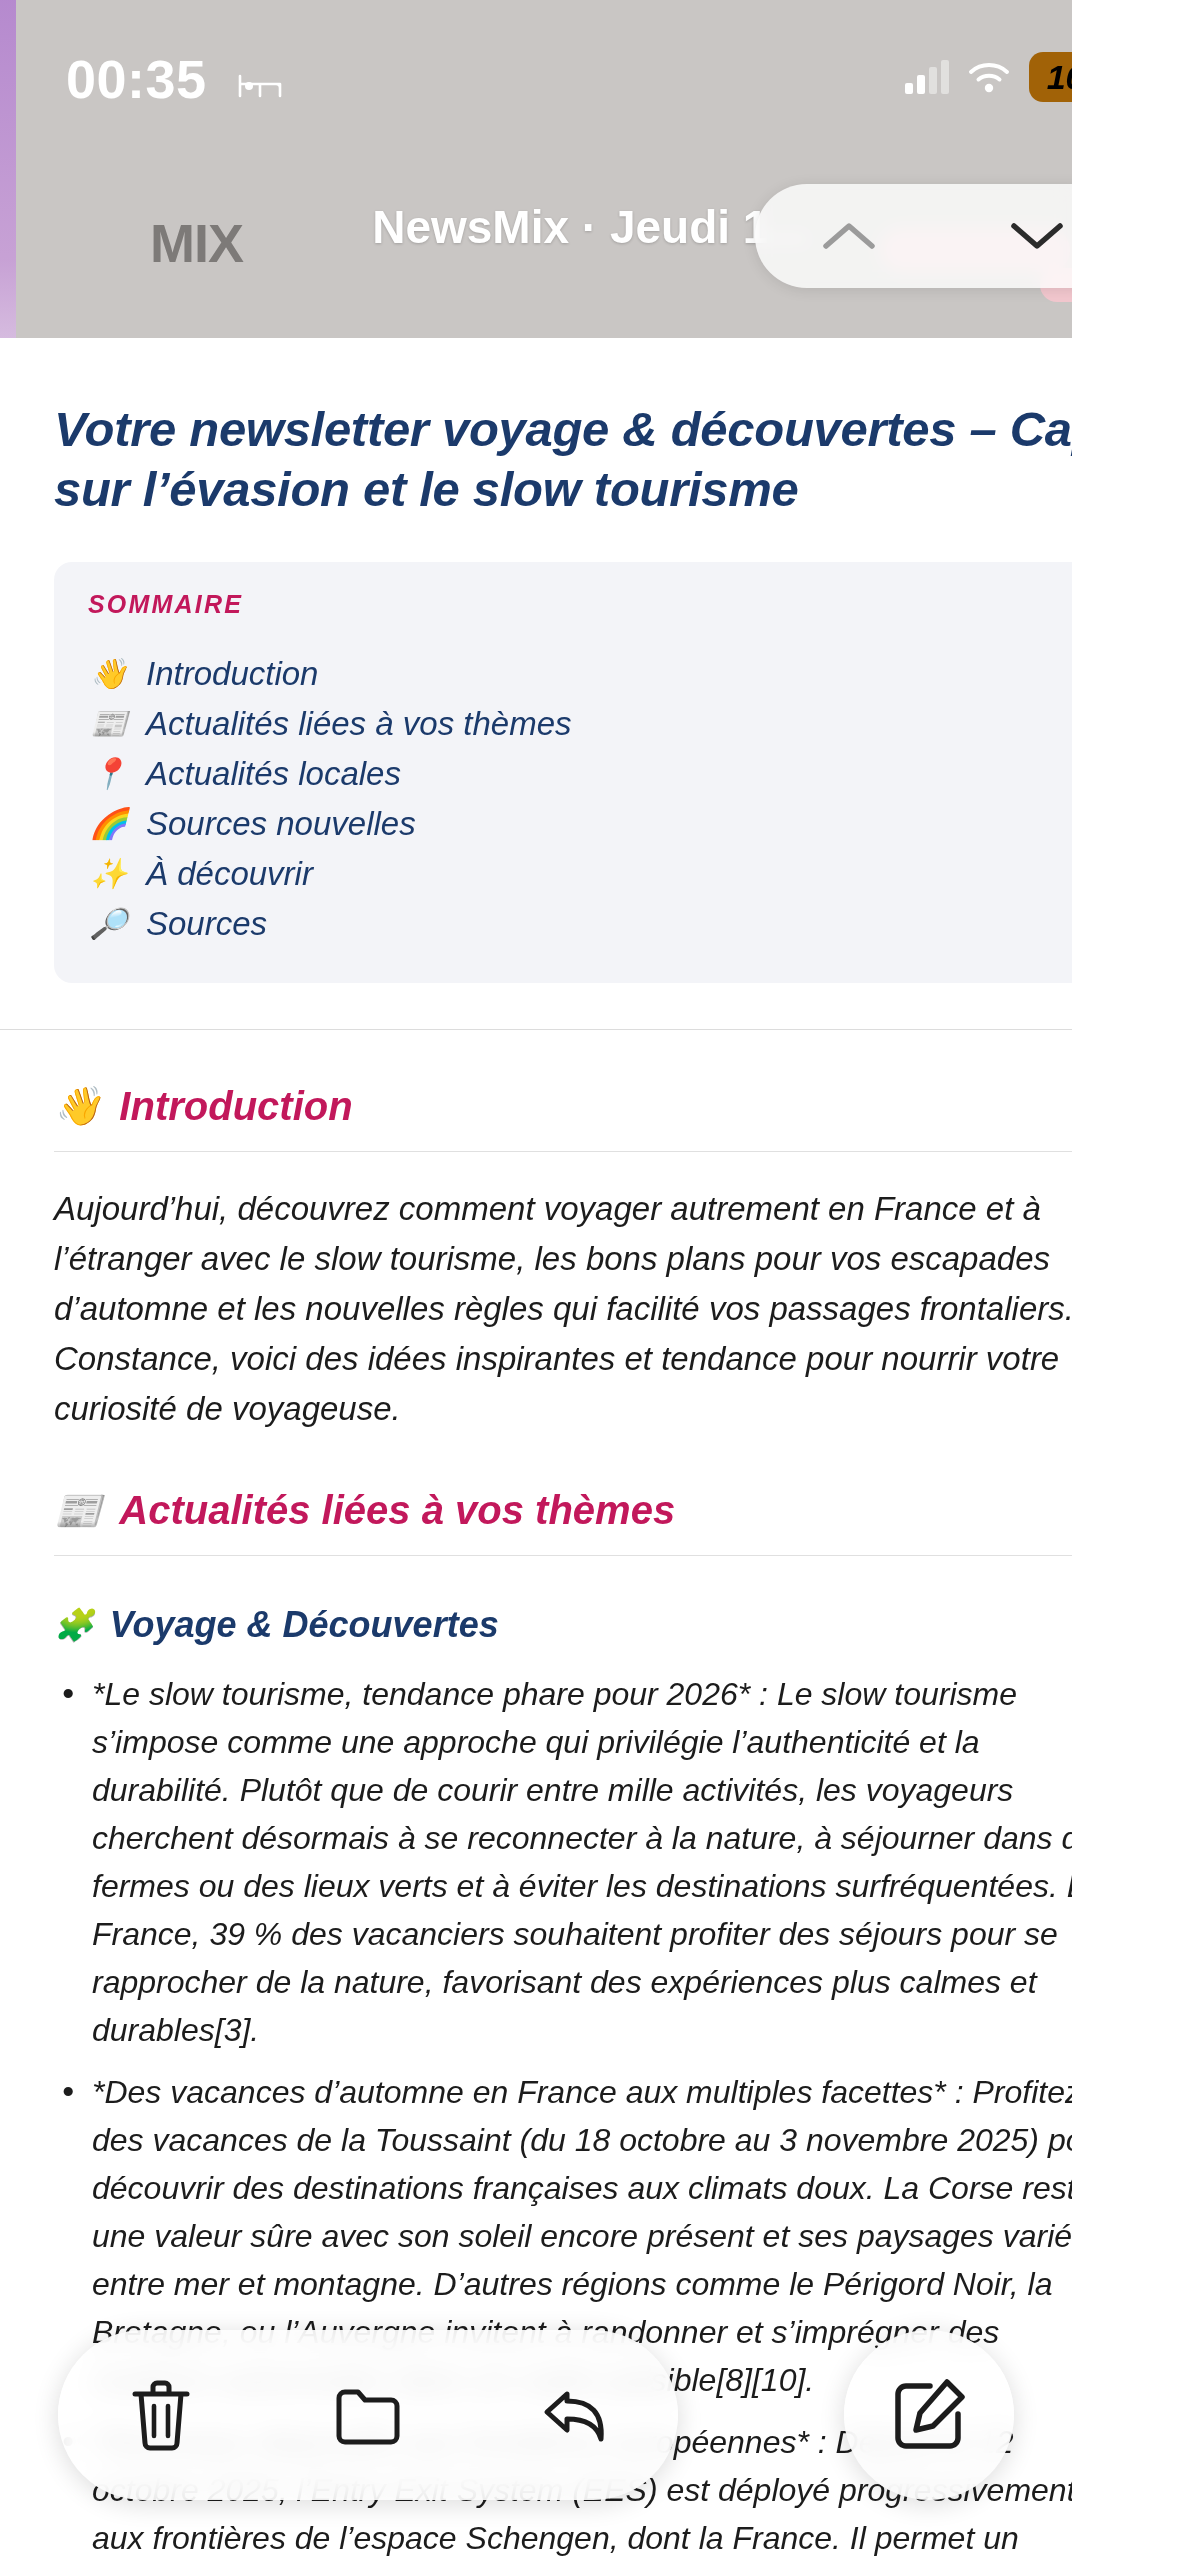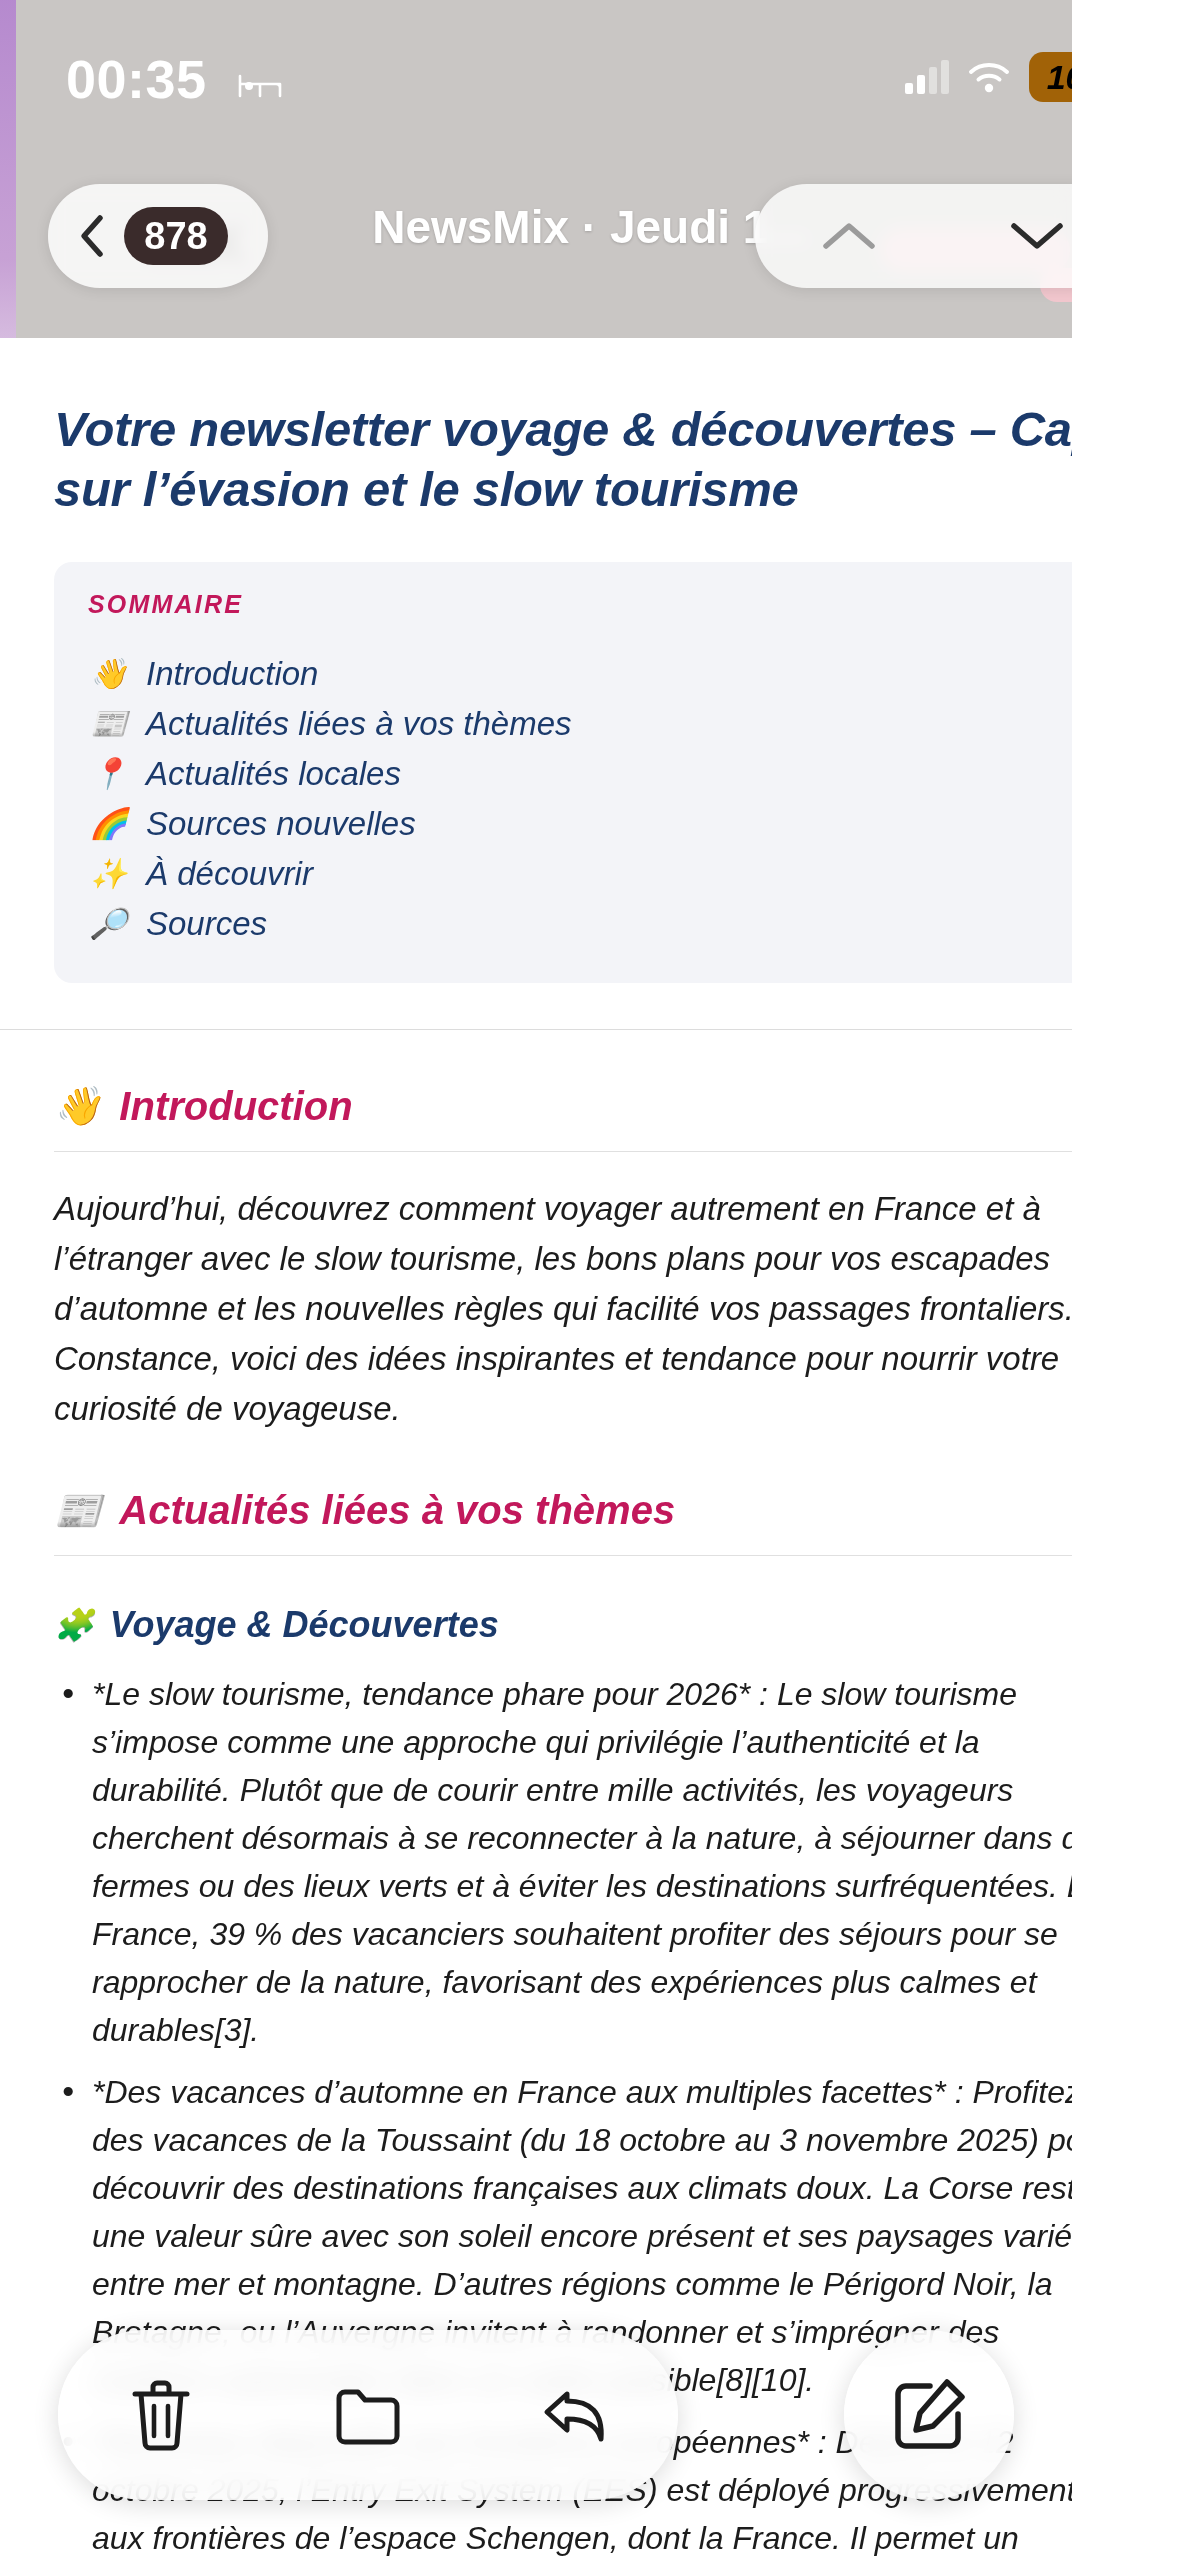--- a/index.html
+++ b/index.html
@@ -238,26 +238,20 @@
           <path d="M4 12a27 27 0 0 1 36 0" stroke="currentColor" stroke-width="4" stroke-linecap="round"></path>
           <path d="M11.5 19.5a17 17 0 0 1 21 0" stroke="currentColor" stroke-width="4" stroke-linecap="round"></path>
           <circle cx="22" cy="28" r="4.2" fill="currentColor"></circle>
         </svg>
         <span class="battery">100</span>
       </div>
     </div>
 
     <div class="navtitle">NewsMix · Jeudi 1...</div>
 
-    <div class="back-pill">
-      <svg class="chev-left" viewBox="0 0 26 44" fill="none">
-        <path d="M22 4 6 22l16 18" stroke="currentColor" stroke-width="5.5" stroke-linecap="round" stroke-linejoin="round"></path>
-      </svg>
-      <span class="count-badge">878</span>
-    </div>
 
     <div class="updown-pill">
       <svg class="chev-up" viewBox="0 0 56 34" fill="none">
         <path d="M5 27 28 7l23 20" stroke="currentColor" stroke-width="5.5" stroke-linecap="round" stroke-linejoin="round"></path>
       </svg>
       <svg class="chev-down" viewBox="0 0 56 34" fill="none">
         <path d="M5 7 28 27 51 7" stroke="currentColor" stroke-width="5.5" stroke-linecap="round" stroke-linejoin="round"></path>
       </svg>
     </div>
   </div>

